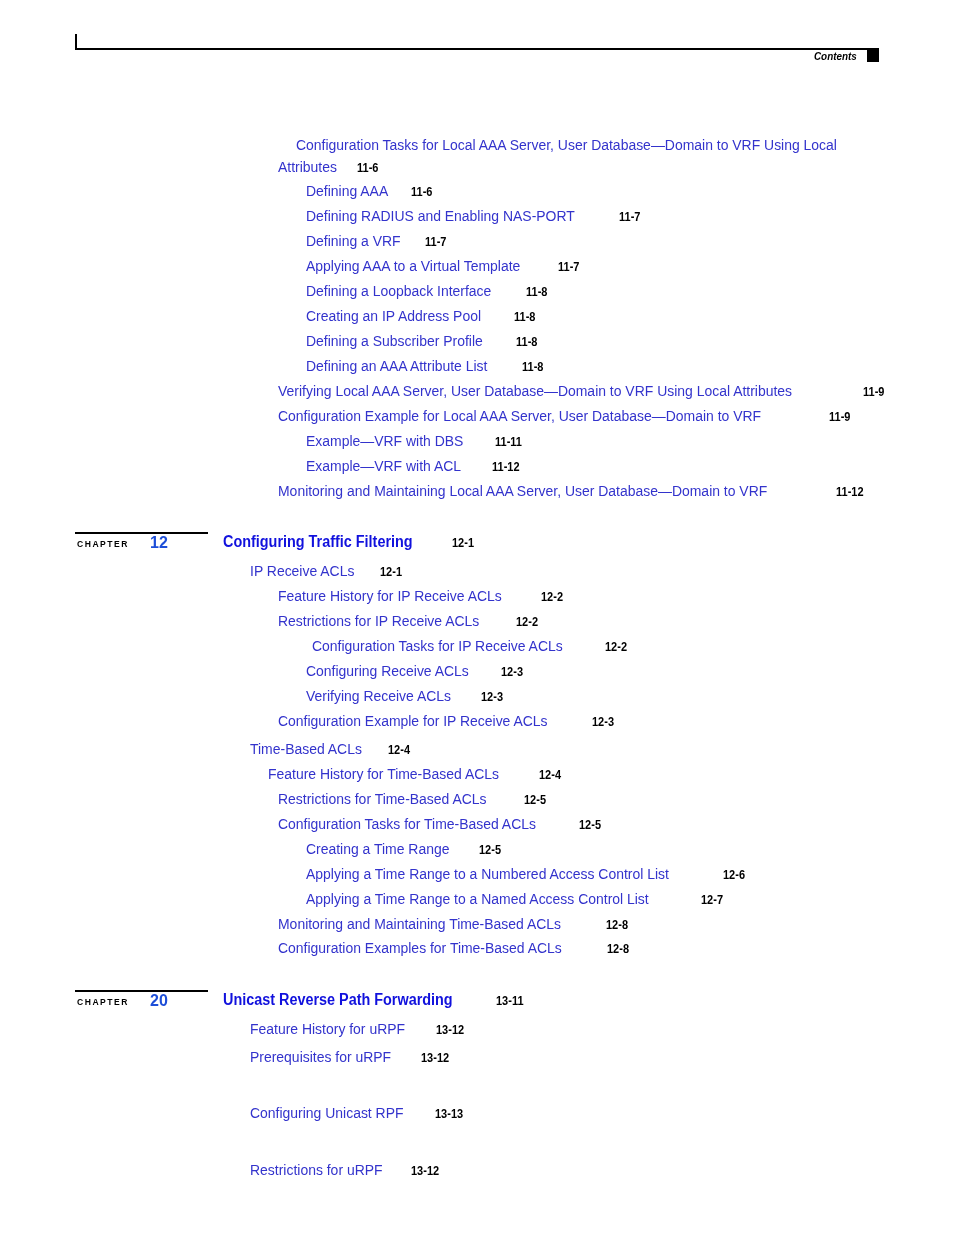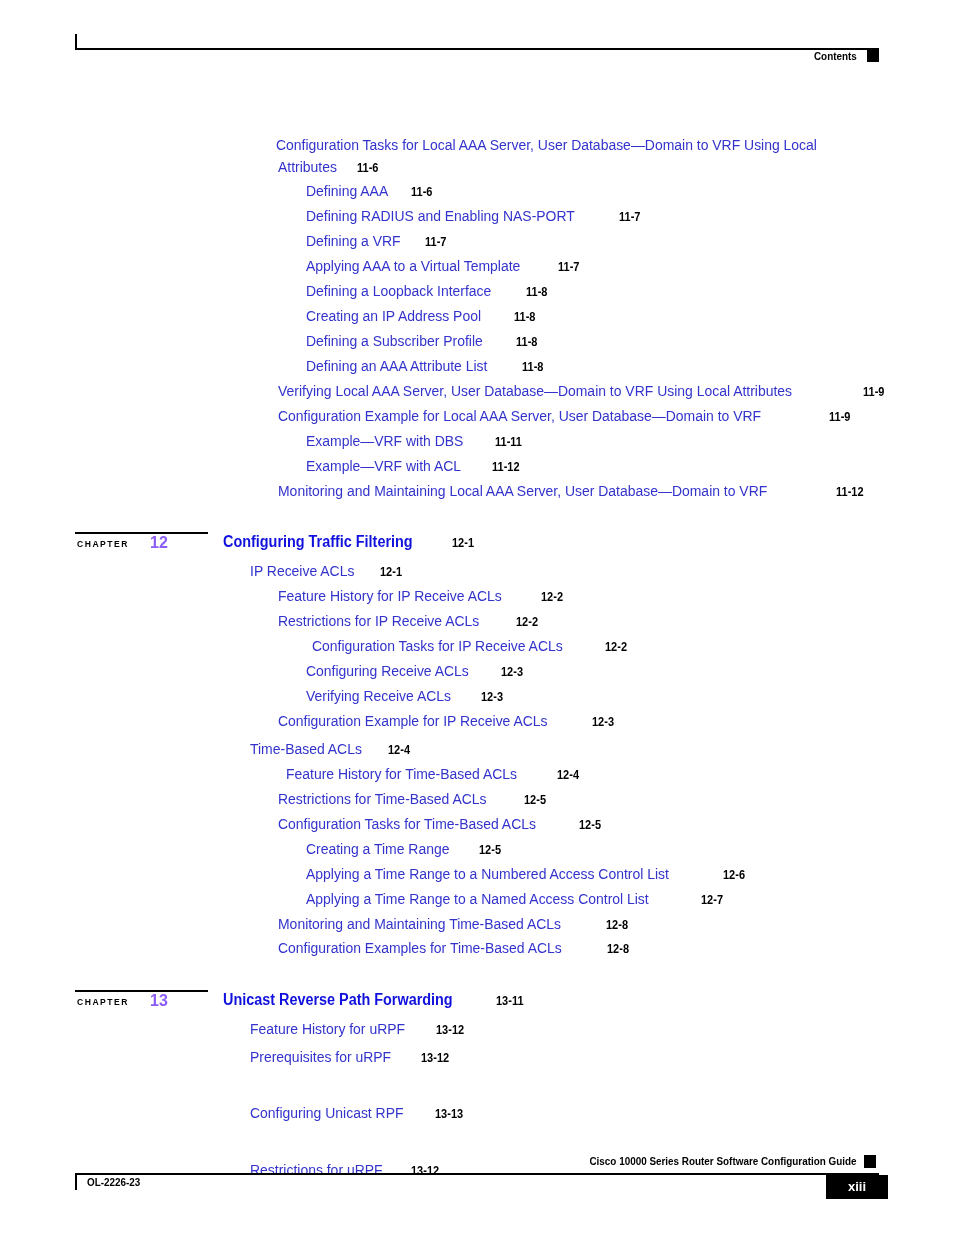--- a/index.html
+++ b/index.html
@@ -19,20 +19,21 @@
     overflow: hidden;
   }
 
   
   #header {
     position: absolute;
     left: 75px;
     top: 34px;
     width: 804px;
     height: 40px;
+    font-style: italic;
   }
   #header-rule {
     position: absolute;
     left: 0;
     top: 14px;
     width: 804px;
     height: 2px;
     background: #000000;
   }
   #header-tick {
@@ -126,21 +127,21 @@
     text-transform: uppercase;
     transform: scaleX(0.95);
     transform-origin: left top;
   }
   .chapter-num {
     position: absolute;
     left: 75px;
     top: 2px;
     font-size: 16px;
     font-weight: bold;
-    color: #8b5cf6;
+    color: #1d4ed8;
   }
 
   
   #footer {
     position: absolute;
     left: 75px;
     top: 1155px;
     width: 804px;
     height: 60px;
   }
@@ -217,21 +218,21 @@
 <div id="page">
 
   <div id="header">
     <div id="header-tick"></div>
     <div id="header-rule"></div>
     <div id="header-label">Contents</div>
     <div id="header-square"></div>
   </div>
 
   <div id="toc">
-      <div class="toc-row" style="left: 276px; top: 136px;"><span class="toc-title">Configuration Tasks for Local AAA Server, User Database—Domain to VRF Using Local</span></div>
+      <div class="toc-row" style="left: 296px; top: 136px;"><span class="toc-title">Configuration Tasks for Local AAA Server, User Database—Domain to VRF Using Local</span></div>
       <div class="toc-row" style="left: 278px; top: 158px;"><span class="toc-title">Attributes</span><span class="gap-sm"></span><span class="toc-page">11-6</span></div>
       <div class="toc-row" style="left: 306px; top: 182px;"><span class="toc-title">Defining AAA</span><span class="gap-sm"></span><span class="toc-page">11-6</span></div>
       <div class="toc-row" style="left: 306px; top: 207px;"><span class="toc-title">Defining RADIUS and Enabling NAS-PORT</span><span class="gap-sm"></span><span class="toc-page">11-7</span></div>
       <div class="toc-row" style="left: 306px; top: 232px;"><span class="toc-title">Defining a VRF</span><span class="gap-sm"></span><span class="toc-page">11-7</span></div>
       <div class="toc-row" style="left: 306px; top: 257px;"><span class="toc-title">Applying AAA to a Virtual Template</span><span class="gap-sm"></span><span class="toc-page">11-7</span></div>
       <div class="toc-row" style="left: 306px; top: 282px;"><span class="toc-title">Defining a Loopback Interface</span><span class="gap-sm"></span><span class="toc-page">11-8</span></div>
       <div class="toc-row" style="left: 306px; top: 307px;"><span class="toc-title">Creating an IP Address Pool</span><span class="gap-sm"></span><span class="toc-page">11-8</span></div>
       <div class="toc-row" style="left: 306px; top: 332px;"><span class="toc-title">Defining a Subscriber Profile</span><span class="gap-sm"></span><span class="toc-page">11-8</span></div>
       <div class="toc-row" style="left: 306px; top: 357px;"><span class="toc-title">Defining an AAA Attribute List</span><span class="gap-sm"></span><span class="toc-page">11-8</span></div>
       <div class="toc-row" style="left: 278px; top: 382px;"><span class="toc-title">Verifying Local AAA Server, User Database—Domain to VRF Using Local Attributes</span><span class="gap-sm"></span><span class="toc-page">11-9</span></div>
@@ -241,48 +242,39 @@
       <div class="toc-row" style="left: 278px; top: 482px;"><span class="toc-title">Monitoring and Maintaining Local AAA Server, User Database—Domain to VRF</span><span class="gap-sm"></span><span class="toc-page">11-12</span></div>
       <div class="toc-row chapterhead" style="left: 223px; top: 533px;"><span class="toc-title">Configuring Traffic Filtering</span><span class="gap-md"></span><span class="toc-page">12-1</span></div>
       <div class="toc-row" style="left: 250px; top: 562px;"><span class="toc-title">IP Receive ACLs</span><span class="gap-sm"></span><span class="toc-page">12-1</span></div>
       <div class="toc-row" style="left: 278px; top: 587px;"><span class="toc-title">Feature History for IP Receive ACLs</span><span class="gap-sm"></span><span class="toc-page">12-2</span></div>
       <div class="toc-row" style="left: 278px; top: 612px;"><span class="toc-title">Restrictions for IP Receive ACLs</span><span class="gap-sm"></span><span class="toc-page">12-2</span></div>
       <div class="toc-row" style="left: 278px; top: 637px; margin-left: 34px;"><span class="toc-title">Configuration Tasks for IP Receive ACLs</span><span class="gap-sm"></span><span class="toc-page">12-2</span></div>
       <div class="toc-row" style="left: 306px; top: 662px;"><span class="toc-title">Configuring Receive ACLs</span><span class="gap-sm"></span><span class="toc-page">12-3</span></div>
       <div class="toc-row" style="left: 306px; top: 687px;"><span class="toc-title">Verifying Receive ACLs</span><span class="gap-sm"></span><span class="toc-page">12-3</span></div>
       <div class="toc-row" style="left: 278px; top: 712px;"><span class="toc-title">Configuration Example for IP Receive ACLs</span><span class="gap-sm"></span><span class="toc-page">12-3</span></div>
       <div class="toc-row" style="left: 250px; top: 740px;"><span class="toc-title">Time-Based ACLs</span><span class="gap-sm"></span><span class="toc-page">12-4</span></div>
-      <div class="toc-row" style="left: 286px; top: 765px;"><span class="toc-title">Feature History for Time-Based ACLs</span><span class="gap-sm"></span><span class="toc-page">12-4</span></div>
+      <div class="toc-row" style="left: 268px; top: 765px;"><span class="toc-title">Feature History for Time-Based ACLs</span><span class="gap-sm"></span><span class="toc-page">12-4</span></div>
       <div class="toc-row" style="left: 278px; top: 790px;"><span class="toc-title">Restrictions for Time-Based ACLs</span><span class="gap-sm"></span><span class="toc-page">12-5</span></div>
       <div class="toc-row" style="left: 278px; top: 815px;"><span class="toc-title">Configuration Tasks for Time-Based ACLs</span><span class="gap-sm"></span><span class="toc-page">12-5</span></div>
       <div class="toc-row" style="left: 306px; top: 840px;"><span class="toc-title">Creating a Time Range</span><span class="gap-sm"></span><span class="toc-page">12-5</span></div>
       <div class="toc-row" style="left: 306px; top: 865px;"><span class="toc-title">Applying a Time Range to a Numbered Access Control List</span><span class="gap-sm"></span><span class="toc-page">12-6</span></div>
       <div class="toc-row" style="left: 306px; top: 890px;"><span class="toc-title">Applying a Time Range to a Named Access Control List</span><span class="gap-sm"></span><span class="toc-page">12-7</span></div>
       <div class="toc-row" style="left: 278px; top: 915px;"><span class="toc-title">Monitoring and Maintaining Time-Based ACLs</span><span class="gap-sm"></span><span class="toc-page">12-8</span></div>
       <div class="toc-row" style="left: 278px; top: 939px;"><span class="toc-title">Configuration Examples for Time-Based ACLs</span><span class="gap-sm"></span><span class="toc-page">12-8</span></div>
       <div class="toc-row chapterhead" style="left: 223px; top: 991px;"><span class="toc-title">Unicast Reverse Path Forwarding</span><span class="gap-md"></span><span class="toc-page">13-11</span></div>
       <div class="toc-row" style="left: 250px; top: 1020px; text-decoration: underline;"><span class="toc-title">Feature History for uRPF</span><span class="gap-sm"></span><span class="toc-page">13-12</span></div>
       <div class="toc-row" style="left: 250px; top: 1048px;"><span class="toc-title">Prerequisites for uRPF</span><span class="gap-sm"></span><span class="toc-page">13-12</span></div>
       <div class="toc-row" style="left: 250px; top: 1120px; margin-top: 41px;"><span class="toc-title">Restrictions for uRPF</span><span class="gap-sm"></span><span class="toc-page">13-12</span></div>
       <div class="toc-row" style="left: 250px; top: 1104px;"><span class="toc-title">Configuring Unicast RPF</span><span class="gap-sm"></span><span class="toc-page">13-13</span></div>
     </div>
 
-  <div id="footer">
-    <div id="footer-guide">Cisco 10000 Series Router Software Configuration Guide</div>
-    <div id="footer-square"></div>
-    <div id="footer-rule"></div>
-    <div id="footer-tick"></div>
-    <div id="footer-docid">OL-2226-23</div>
-    <div id="footer-pagebox"></div>
-    <div id="footer-pagenum">xiii</div>
-  </div>
 
 <div class="chapter-marker" style="top: 532px;">
       <div class="chapter-rule"></div>
       <div class="chapter-word">Chapter</div>
       <div class="chapter-num">12</div>
     </div>
     <div class="chapter-marker" style="top: 990px;">
       <div class="chapter-rule"></div>
       <div class="chapter-word">Chapter</div>
-      <div class="chapter-num">13</div>
+      <div class="chapter-num">20</div>
     </div>
   </div>
 
 </body></html>

